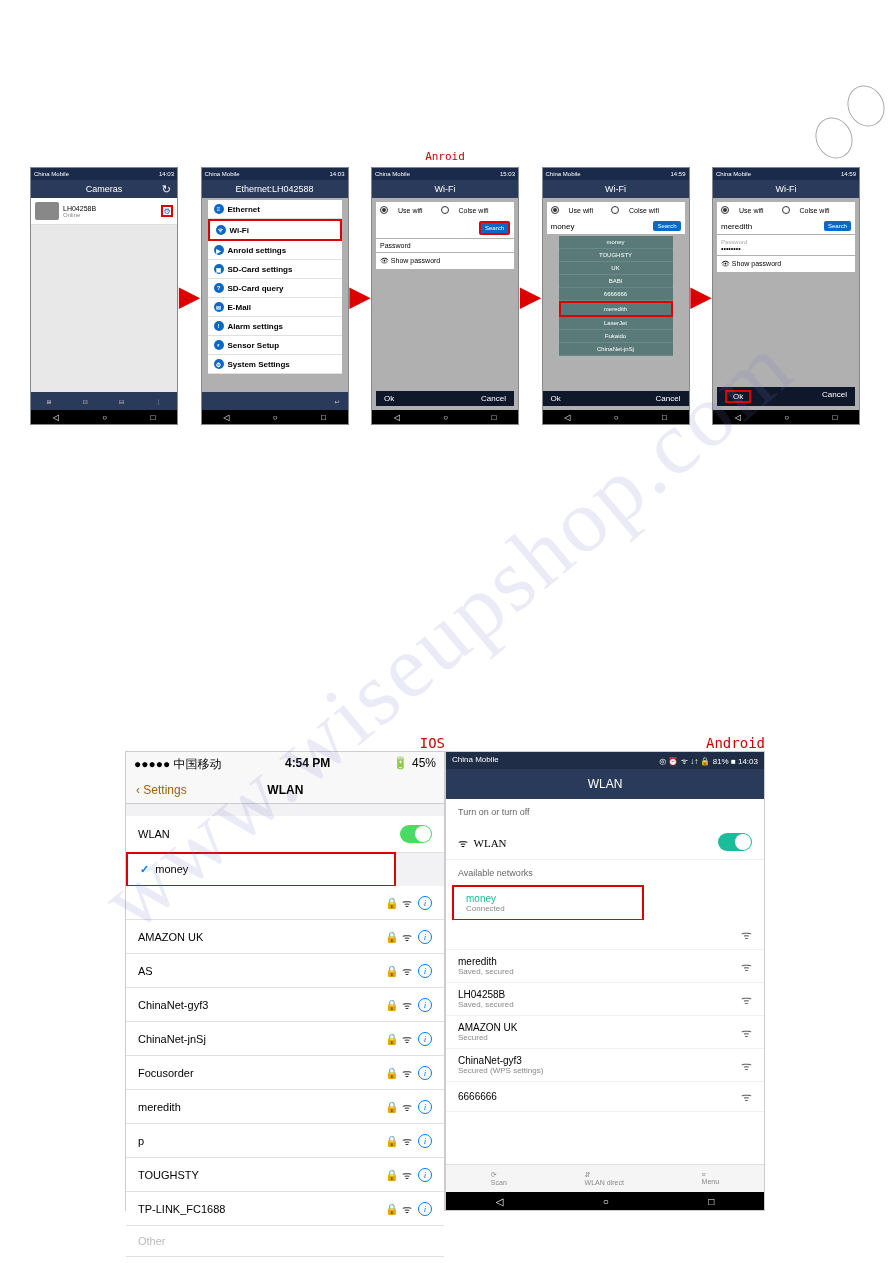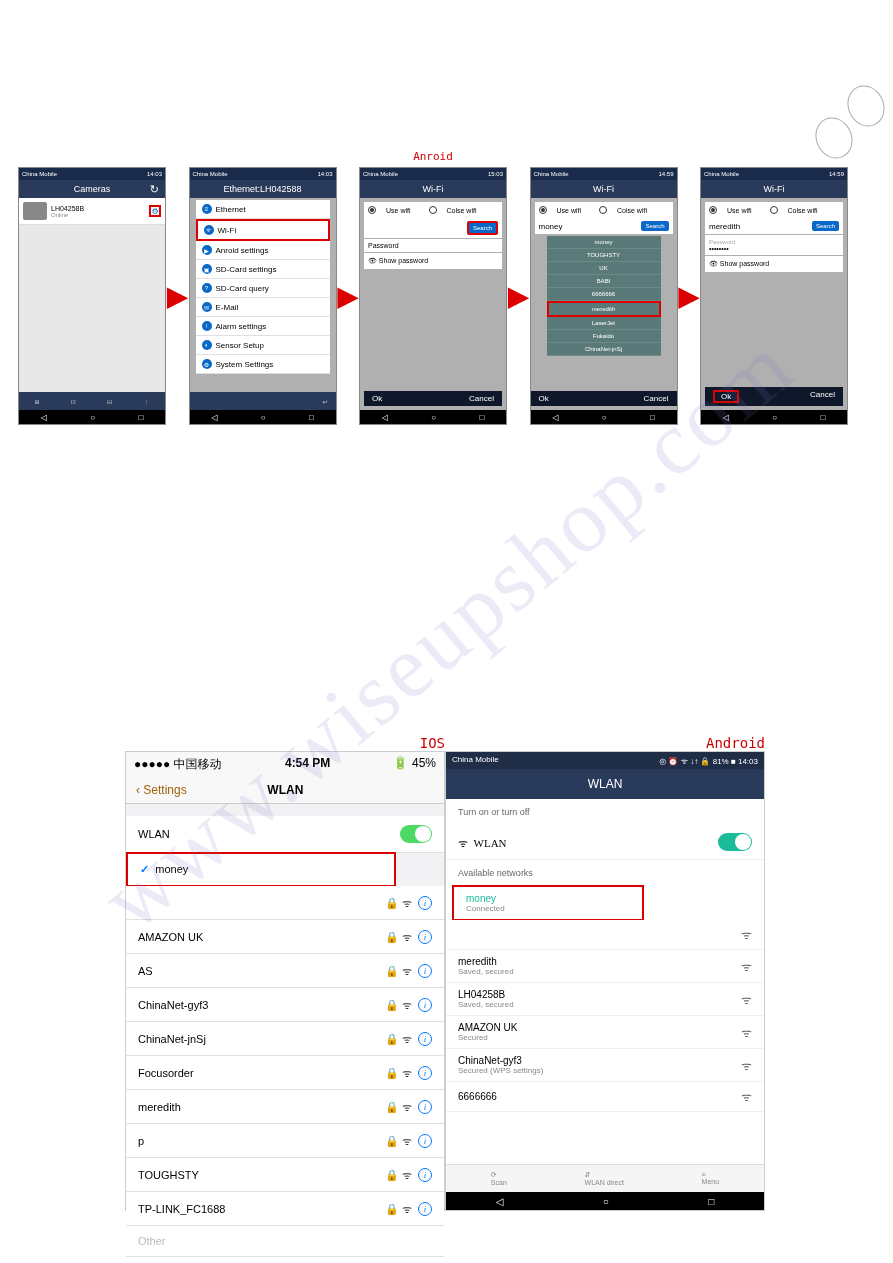--- a/index.html
+++ b/index.html
@@ -4,21 +4,21 @@
 <style>
   * { box-sizing: border-box; margin: 0; padding: 0; }
   body { font-family: Arial, sans-serif; background: #fff; width: 893px; height: 1263px; position: relative; }
   
   .page { position: relative; width: 893px; height: 1263px; }
   
   
   .watermark { position: absolute; top: 50%; left: 50%; transform: translate(-50%, -50%) rotate(-40deg); font-size: 90px; color: rgba(120,120,200,0.15); font-family: serif; pointer-events: none; z-index: 100; white-space: nowrap; letter-spacing: 3px;}
   
   
-  .top-section { position: absolute; top: 150px; left: 18px; width: 830px; }
+  .top-section { position: absolute; top: 150px; left: 30px; width: 830px; }
   .top-label { text-align: center; color: #c00; font-size: 11px; margin-bottom: 4px; font-family: monospace;}
   .top-row { display: flex; align-items: center; justify-content: space-between; }
   
   .arrow-r { color: #d00; font-size: 26px; margin: 0 -2px; font-weight: bold;}
   
   .phone { width: 148px; height: 258px; display: flex; flex-direction: column; border: 1px solid #888; font-size: 8px;}
   .statusbar { background: #1a2a4a; color: #fff; height: 12px; font-size: 6px; display: flex; justify-content: space-between; padding: 1px 3px; align-items: center;}
   .titlebar { background: #2a3a5a; color: #fff; height: 18px; font-size: 9px; display: flex; justify-content: center; align-items: center; position: relative;}
   .titlebar .rt { position: absolute; right: 6px; font-size: 11px;}
   .phone-body { flex: 1; background: #b0b0b0; overflow: hidden;}
@@ -26,21 +26,21 @@
   
   
   .cam-row { background: #fff; padding: 4px; border-bottom:1px solid #ddd; display:flex; align-items:center; gap:4px;}
   .cam-ico { width: 24px; height: 18px; background:#888; border-radius:2px;}
   .cam-txt { flex:1; font-size:7px;}
   .cam-set { width:12px; height:12px; border:2px solid #d00; display:flex;align-items:center;justify-content:center; color:#06b;}
   .tabbar-dark { background:#2a3a5a; height:18px; display:flex; justify-content:space-around; align-items:center; color:#ccc; font-size:6px;}
   
   
   .set-list { background:#fff; margin: 2px 6px;}
-  .set-item { border-bottom:1px solid #e0e0e0; padding: 4px 6px; display:flex; align-items:center; gap:4px;}
+  .set-item { border-bottom:1px solid #e0e0e0; padding: 4px 6px; display:flex; align-items:center; gap:4px;font-weight:bold;}
   .set-item.hl { border: 2px solid #d00; }
   .set-ico { width:10px; height:10px; border-radius:50%; background:#0a68c8; color:#fff; font-size:6px; display:flex; align-items:center; justify-content:center;}
   
   
   .wifi-body { background:#b0b0b0; flex:1; padding: 4px; display:flex; flex-direction:column;}
   .wifi-opts { background:#fff; padding:4px; display:flex; gap:10px; align-items:center; font-size:7px;}
   .radio { width:8px; height:8px; border:1px solid #333; border-radius:50%; display:inline-block; vertical-align:middle;}
   .radio.on::after { content:""; display:block; width:4px; height:4px; background:#333; border-radius:50%; margin:1px;}
   .wifi-ssid { background:#fff; padding:3px 4px; display:flex; justify-content:space-between; align-items:center;}
   .search-btn { background:#0a68c8; color:#fff; font-size:6px; padding:2px 4px; border:2px solid #d00; border-radius:2px;}

